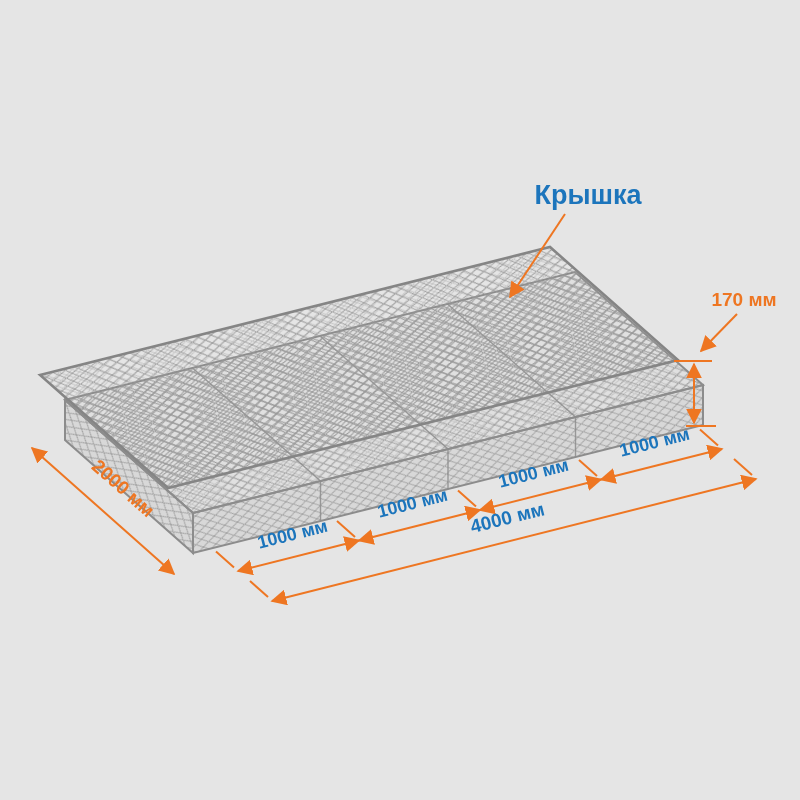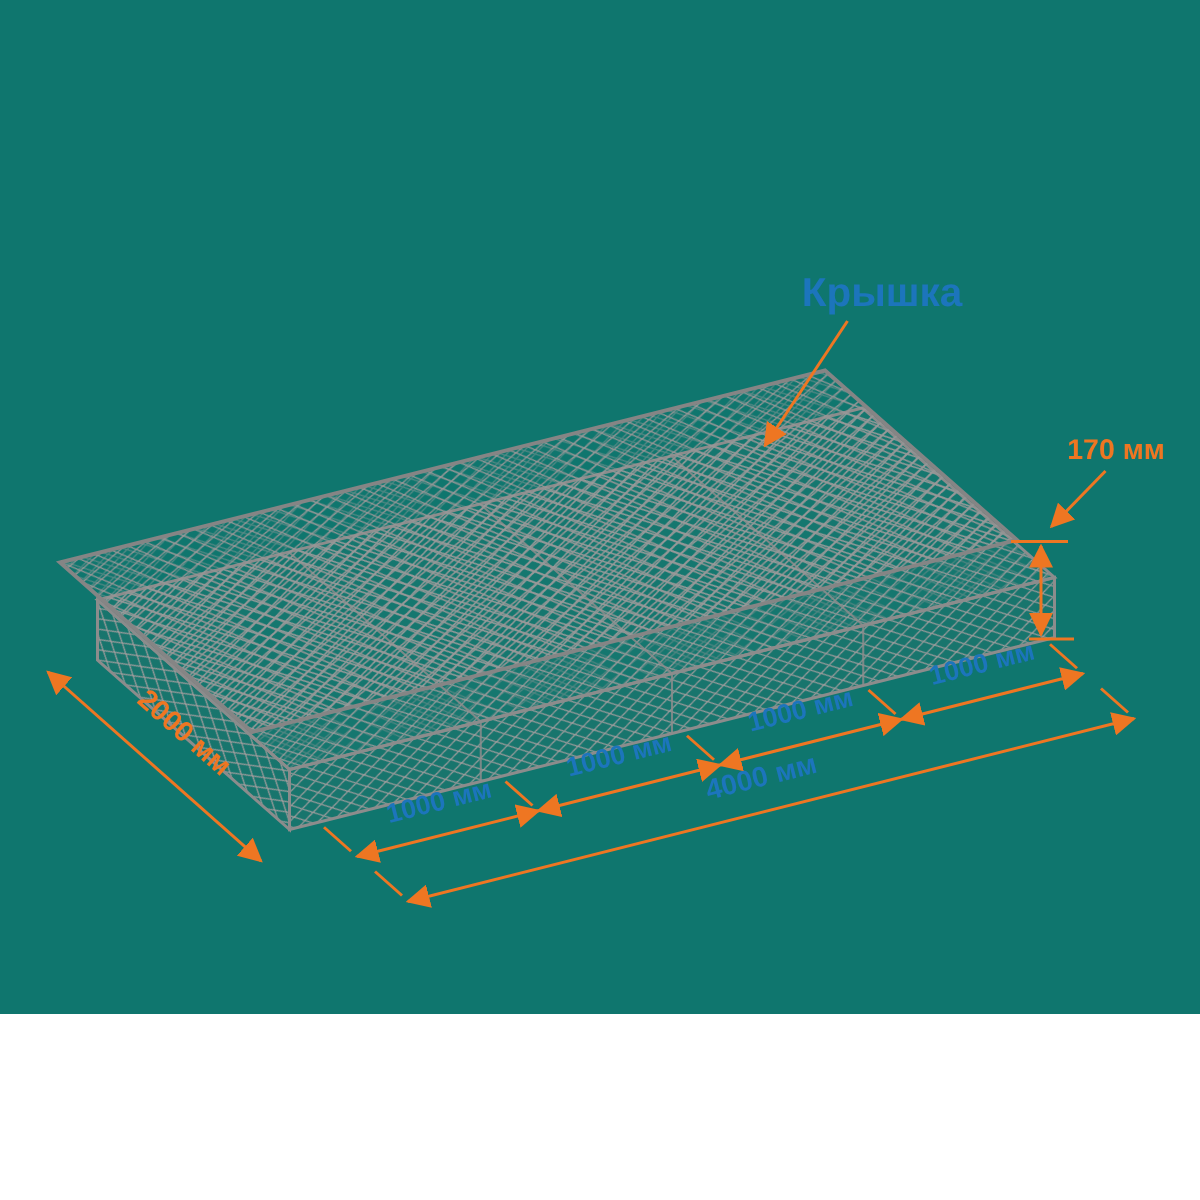--- a/index.html
+++ b/index.html
@@ -4,22 +4,22 @@
 <style>
   html, body {
     margin: 0;
     padding: 0;
     background: #ffffff;
     font-family: "Liberation Sans", sans-serif;
   }
   #canvas {
     position: relative;
     width: 800px;
-    height: 676px;
-    background: #0f766e;
+    height: 800px;
+    background: #e5e5e5;
     overflow: hidden;
   }
   svg { display: block; }
   .dim-line   { stroke: #EE7622; stroke-width: 2; fill: none; }
   .dim-tick   { stroke: #EE7622; stroke-width: 2; fill: none; }
   .leader     { stroke: #EE7622; stroke-width: 2; fill: none; }
   .mesh-edge  { stroke: #8c8c8c; stroke-width: 2;   fill: none; }
   .mesh-edge-thick { stroke: #858585; stroke-width: 2.6; fill: none; }
   .mesh-div   { stroke: #8c8c8c; stroke-width: 1.4; fill: none; opacity: .85; }
   .lbl-blue   { fill: #1C75BC; font-weight: bold; }

